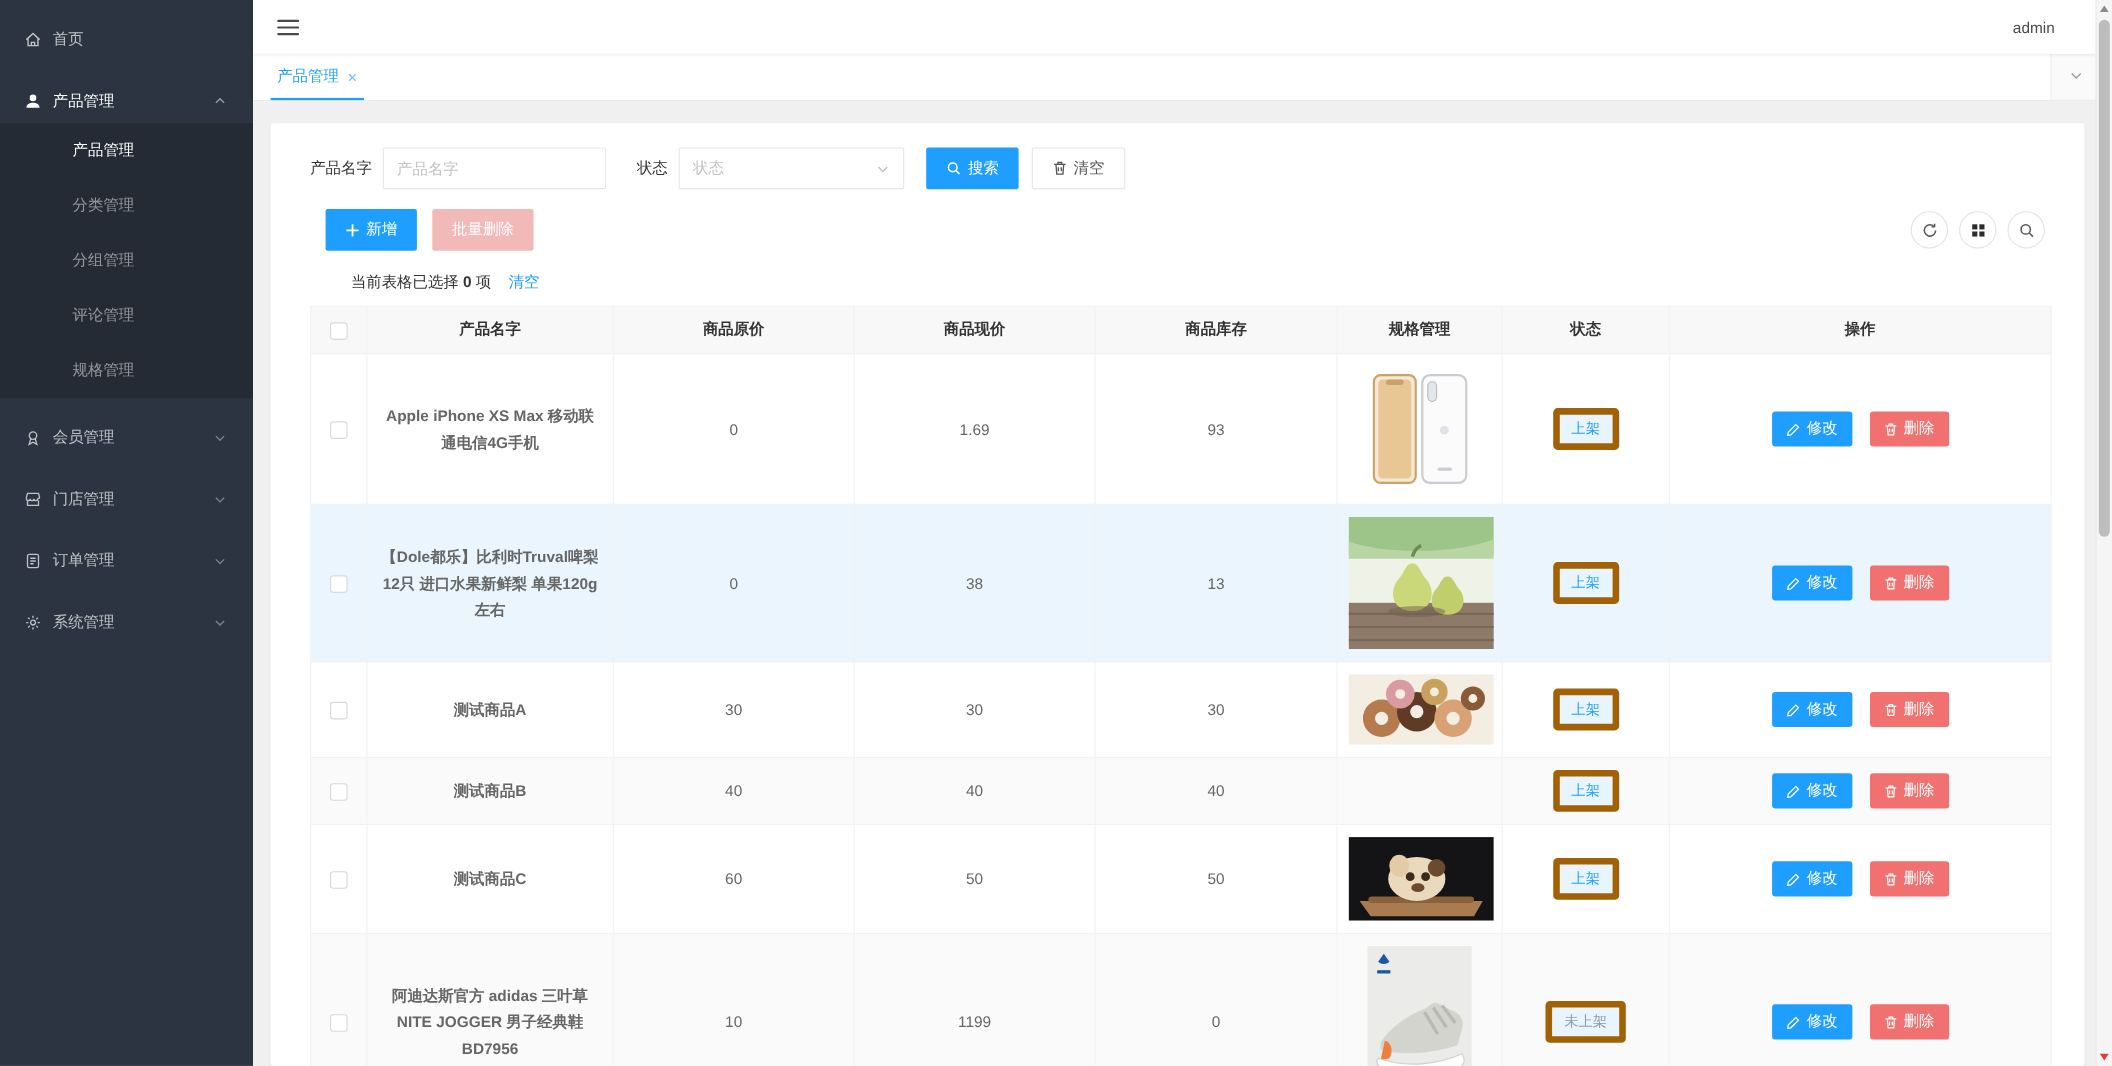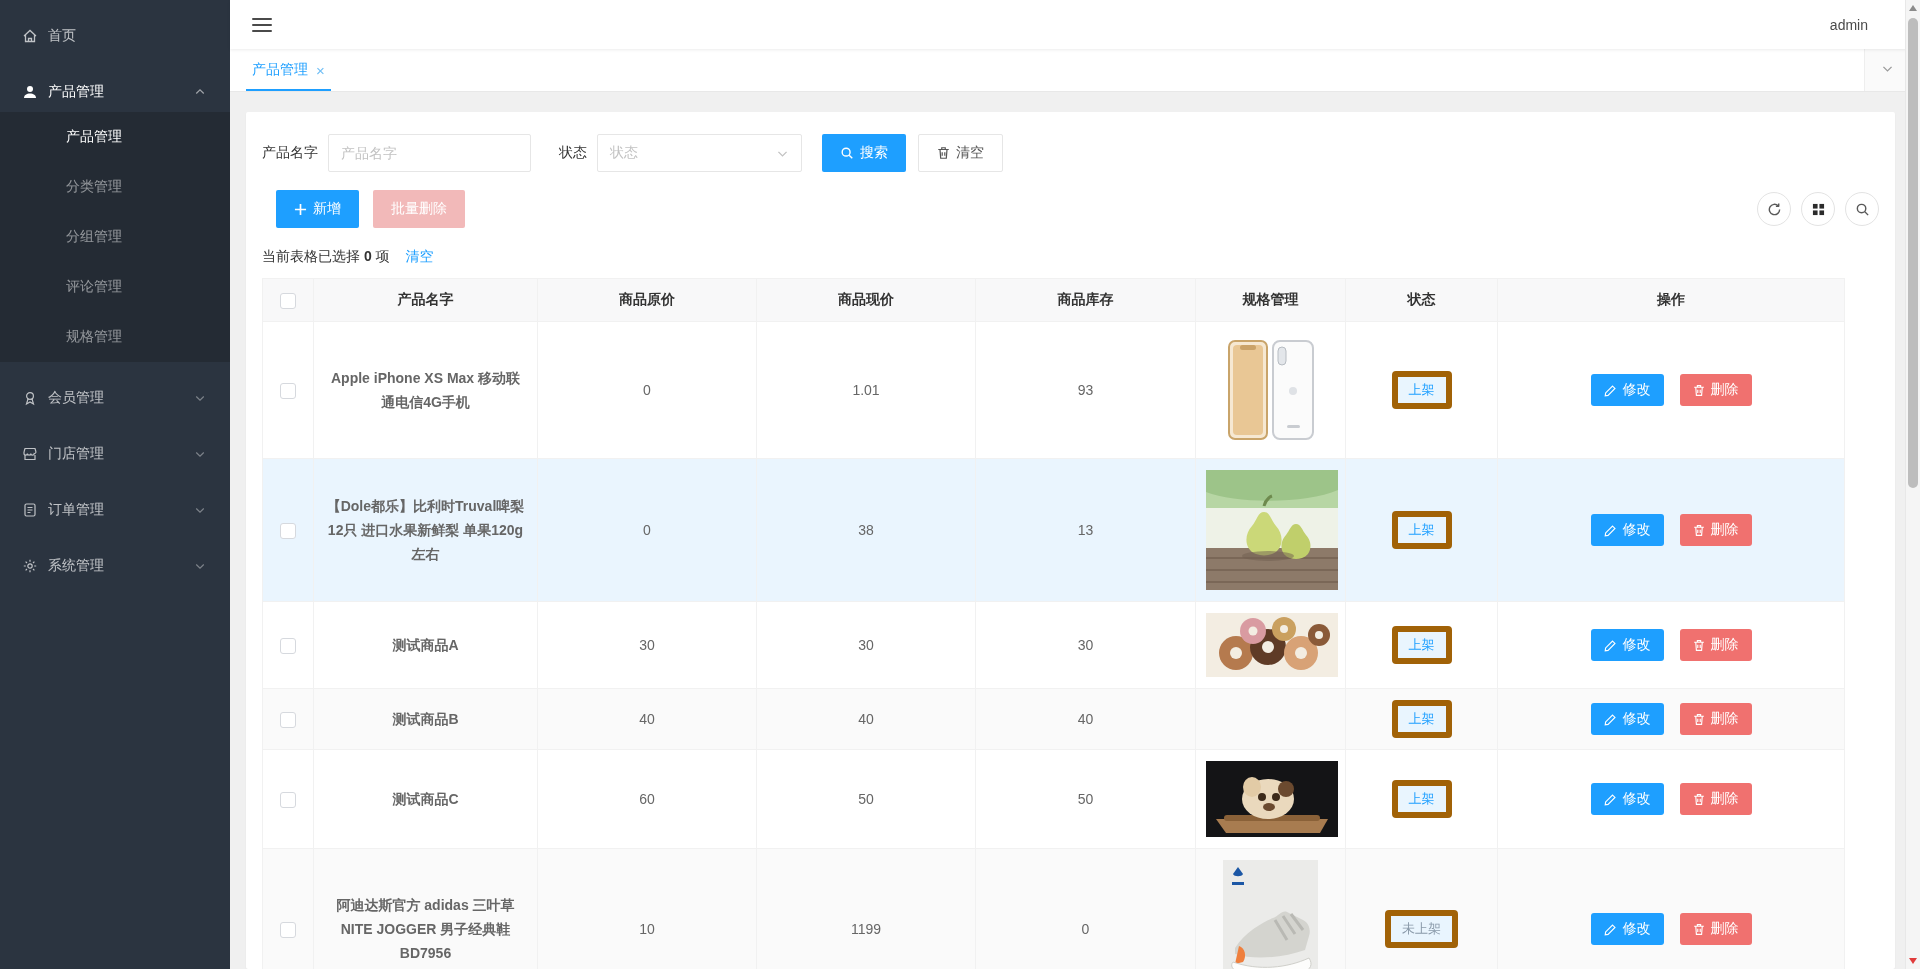--- a/index.html
+++ b/index.html
@@ -34,21 +34,21 @@
     display:flex; align-items:stretch; position:relative; z-index:2; }
   .tab { margin-left:16px; padding:0 6px; display:flex; align-items:center; gap:8px;
     color:#1E9FFF; position:relative; cursor:pointer; }
   .tab.active:after { content:""; position:absolute; left:0; right:0; bottom:0; height:2px; background:#1E9FFF; }
   .tab-close { color:#6fbef5; font-size:15px; line-height:1; cursor:pointer; }
   .tab-dropdown { position:absolute; right:11px; top:0; bottom:0; width:45px; background:#fafafa;
     border-left:1px solid #eee; display:flex; align-items:center; justify-content:center; color:#9a9a9a; cursor:pointer; }
 
   .content { flex:1; background:#f0f0f0; padding:20px 25px 0 16px; overflow:hidden; }
   .card { background:#fff; border-radius:2px; box-shadow:0 1px 2px rgba(0,0,0,.05);
-    padding:22px 16px; height:100%; }
+    padding:22px 36px; height:100%; }
 
   
   .filter-row { display:flex; align-items:center; }
   .f-label { margin-right:10px; color:#333; }
   .f-input { width:203px; height:38px; border:1px solid #e6e6e6; border-radius:2px;
     padding:0 12px; font-size:14px; color:#333; outline:none; font-family:inherit; }
   .f-input::placeholder { color:#c2c2c2; }
   .f-select { width:205px; height:38px; border:1px solid #e6e6e6; border-radius:2px; margin-right:20px;
     display:flex; align-items:center; padding:0 12px; color:#c2c2c2; cursor:pointer; position:relative; }
   .f-select .chev { margin-left:auto; color:#c2c2c2; display:inline-flex; }
@@ -60,21 +60,21 @@
   .btn-disabled { background:#f2b9b9; color:#fff; cursor:not-allowed; }
 
   
   .toolbar-row { display:flex; align-items:center; margin-top:18px; }
   .toolbar-row .left { display:flex; gap:14px;margin-left:14px; }
   .tool-circles { margin-left:auto; display:flex; gap:10px; }
   .circle-btn { width:34px; height:34px; border-radius:50%; border:1px solid #e3e3e3; background:#fff;
     display:flex; align-items:center; justify-content:center; color:#595959; cursor:pointer; }
 
   
-  .selection-row { margin-top:20px; margin-bottom:12px; color:#333; }
+  .selection-row { margin-top:20px; margin-bottom:12px; color:#333;margin-left:37px; }
   .selection-row b { font-weight:bold; }
   .clear-link { color:#1E9FFF; margin-left:12px; cursor:pointer; }
 
   
   table { border-collapse:collapse; table-layout:fixed; width:1582px; }
   th, td { border:1px solid #f1f1f1; text-align:center; vertical-align:middle;
     font-size:14px; color:#666; padding:11px 10px; }
   thead th { background:#f8f8f9; color:#333; font-weight:bold; height:43px; padding:0 10px; }
   tr.stripe td { background:#fafafa; }
   tr.hl td { background:#eaf5fe; }
@@ -325,21 +325,21 @@
               <th>规格管理</th>
               <th>状态</th>
               <th>操作</th>
             </tr>
           </thead>
           <tbody id="rows">
               <tr class="">
                 <td><span class="cbx"></span></td>
                 <td class="name-cell">Apple iPhone XS Max 移动联通电信4G手机</td>
                 <td>0</td>
-                <td>1.01</td>
+                <td>1.69</td>
                 <td>93</td>
                 <td><span class="pimg"><svg width="128" height="114" viewBox="0 0 128 114">
                       <rect width="128" height="114" fill="#ffffff"></rect>
                       <rect x="22" y="8" width="38" height="98" rx="6" fill="#f6e8d2" stroke="#c9a46a" stroke-width="2"></rect>
                       <rect x="26" y="12" width="30" height="90" rx="4" fill="#e9c795"></rect>
                       <rect x="33" y="12" width="16" height="5" rx="2.5" fill="#caa268"></rect>
                       <rect x="66" y="8" width="40" height="98" rx="7" fill="#fbfbfb" stroke="#c9ccd1" stroke-width="2"></rect>
                       <rect x="71" y="14" width="8" height="18" rx="4" fill="#e3e6ea" stroke="#b7bcc2"></rect>
                       <circle cx="86" cy="58" r="4" fill="#dfe2e6"></circle>
                       <rect x="80" y="92" width="13" height="3" rx="1.5" fill="#c9ccd1"></rect>

